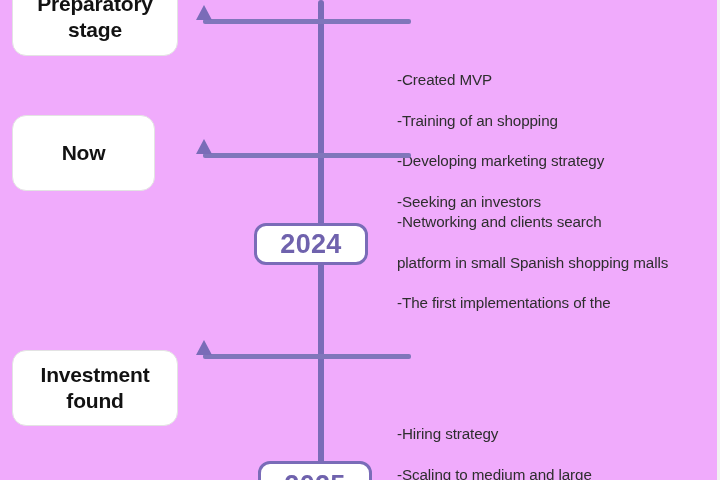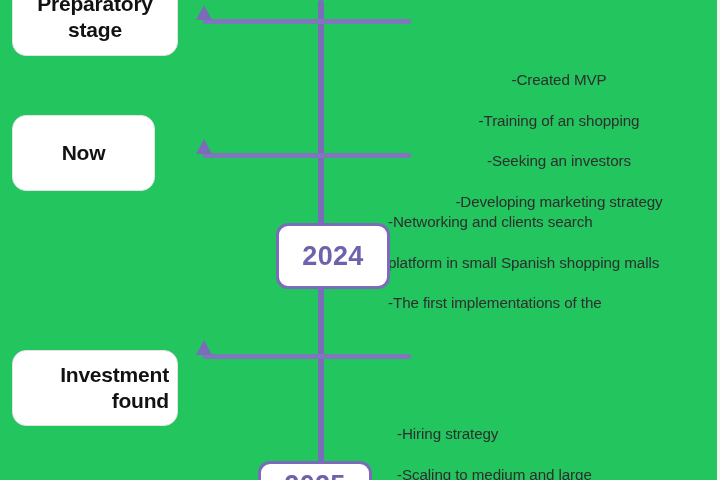--- a/index.html
+++ b/index.html
@@ -5,21 +5,21 @@
 <style>
   html, body {
     margin: 0;
     padding: 0;
     background: #ffffff;
   }
   #canvas {
     position: relative;
     width: 720px;
     height: 480px;
-    background: #22c55e;
+    background: #f0abfc;
     overflow: hidden;
     font-family: "Liberation Sans", sans-serif;
     box-sizing: border-box;
   }
   
   #edge-right {
     position: absolute;
     top: 0;
     right: 0;
     width: 3px;
@@ -109,43 +109,43 @@
   <div id="edge-right"></div>
 
   <div class="spine"></div>
 
   <div class="stage-box" style="left:12px; top:-22px; width:166px; height:78px;">
     <span>Preparatory
 stage</span>
   </div>
   <div class="connector" style="left:203px; top:19px; width:208px;"></div>
   <div class="arrowhead" style="left:196px; top:5px;"></div>
-  <div class="text-block" style="left:409px; top:50px; width:300px;text-align:center;">
+  <div class="text-block" style="left:397px; top:50px; width:300px;">
     <span class="line">-Created MVP</span>
     <span class="line">-Training of an shopping</span>
+    <span class="line">-Developing marketing strategy</span>
     <span class="line">-Seeking an investors</span>
-    <span class="line">-Developing marketing strategy</span>
   </div>
 
   <div class="stage-box" style="left:12px; top:115px; width:143px; height:76px;">
     <span>Now</span>
   </div>
   <div class="connector" style="left:203px; top:153px; width:208px;"></div>
   <div class="arrowhead" style="left:196px; top:139px;"></div>
-  <div class="text-block" style="left:388px; top:192px; width:306px;">
+  <div class="text-block" style="left:397px; top:192px; width:306px;">
     <span class="line">-Networking and clients search</span>
     <span class="line">platform in small Spanish shopping malls</span>
     <span class="line">-The first implementations of the</span>
   </div>
 
-  <div class="year-badge" style="left:276px; top:223px; width:114px; height:66px;">
+  <div class="year-badge" style="left:254px; top:223px; width:114px; height:42px;">
     <span>2024</span>
   </div>
 
-  <div class="stage-box" style="left:12px; top:350px; width:166px; height:76px;text-align:right;">
+  <div class="stage-box" style="left:12px; top:350px; width:166px; height:76px;">
     <span>Investment
 found</span>
   </div>
   <div class="connector" style="left:203px; top:354px; width:208px;"></div>
   <div class="arrowhead" style="left:196px; top:340px;"></div>
   <div class="text-block" style="left:397px; top:404px; width:312px;">
     <span class="line">-Hiring strategy</span>
     <span class="line">-Scaling to medium and large</span>
     
     

